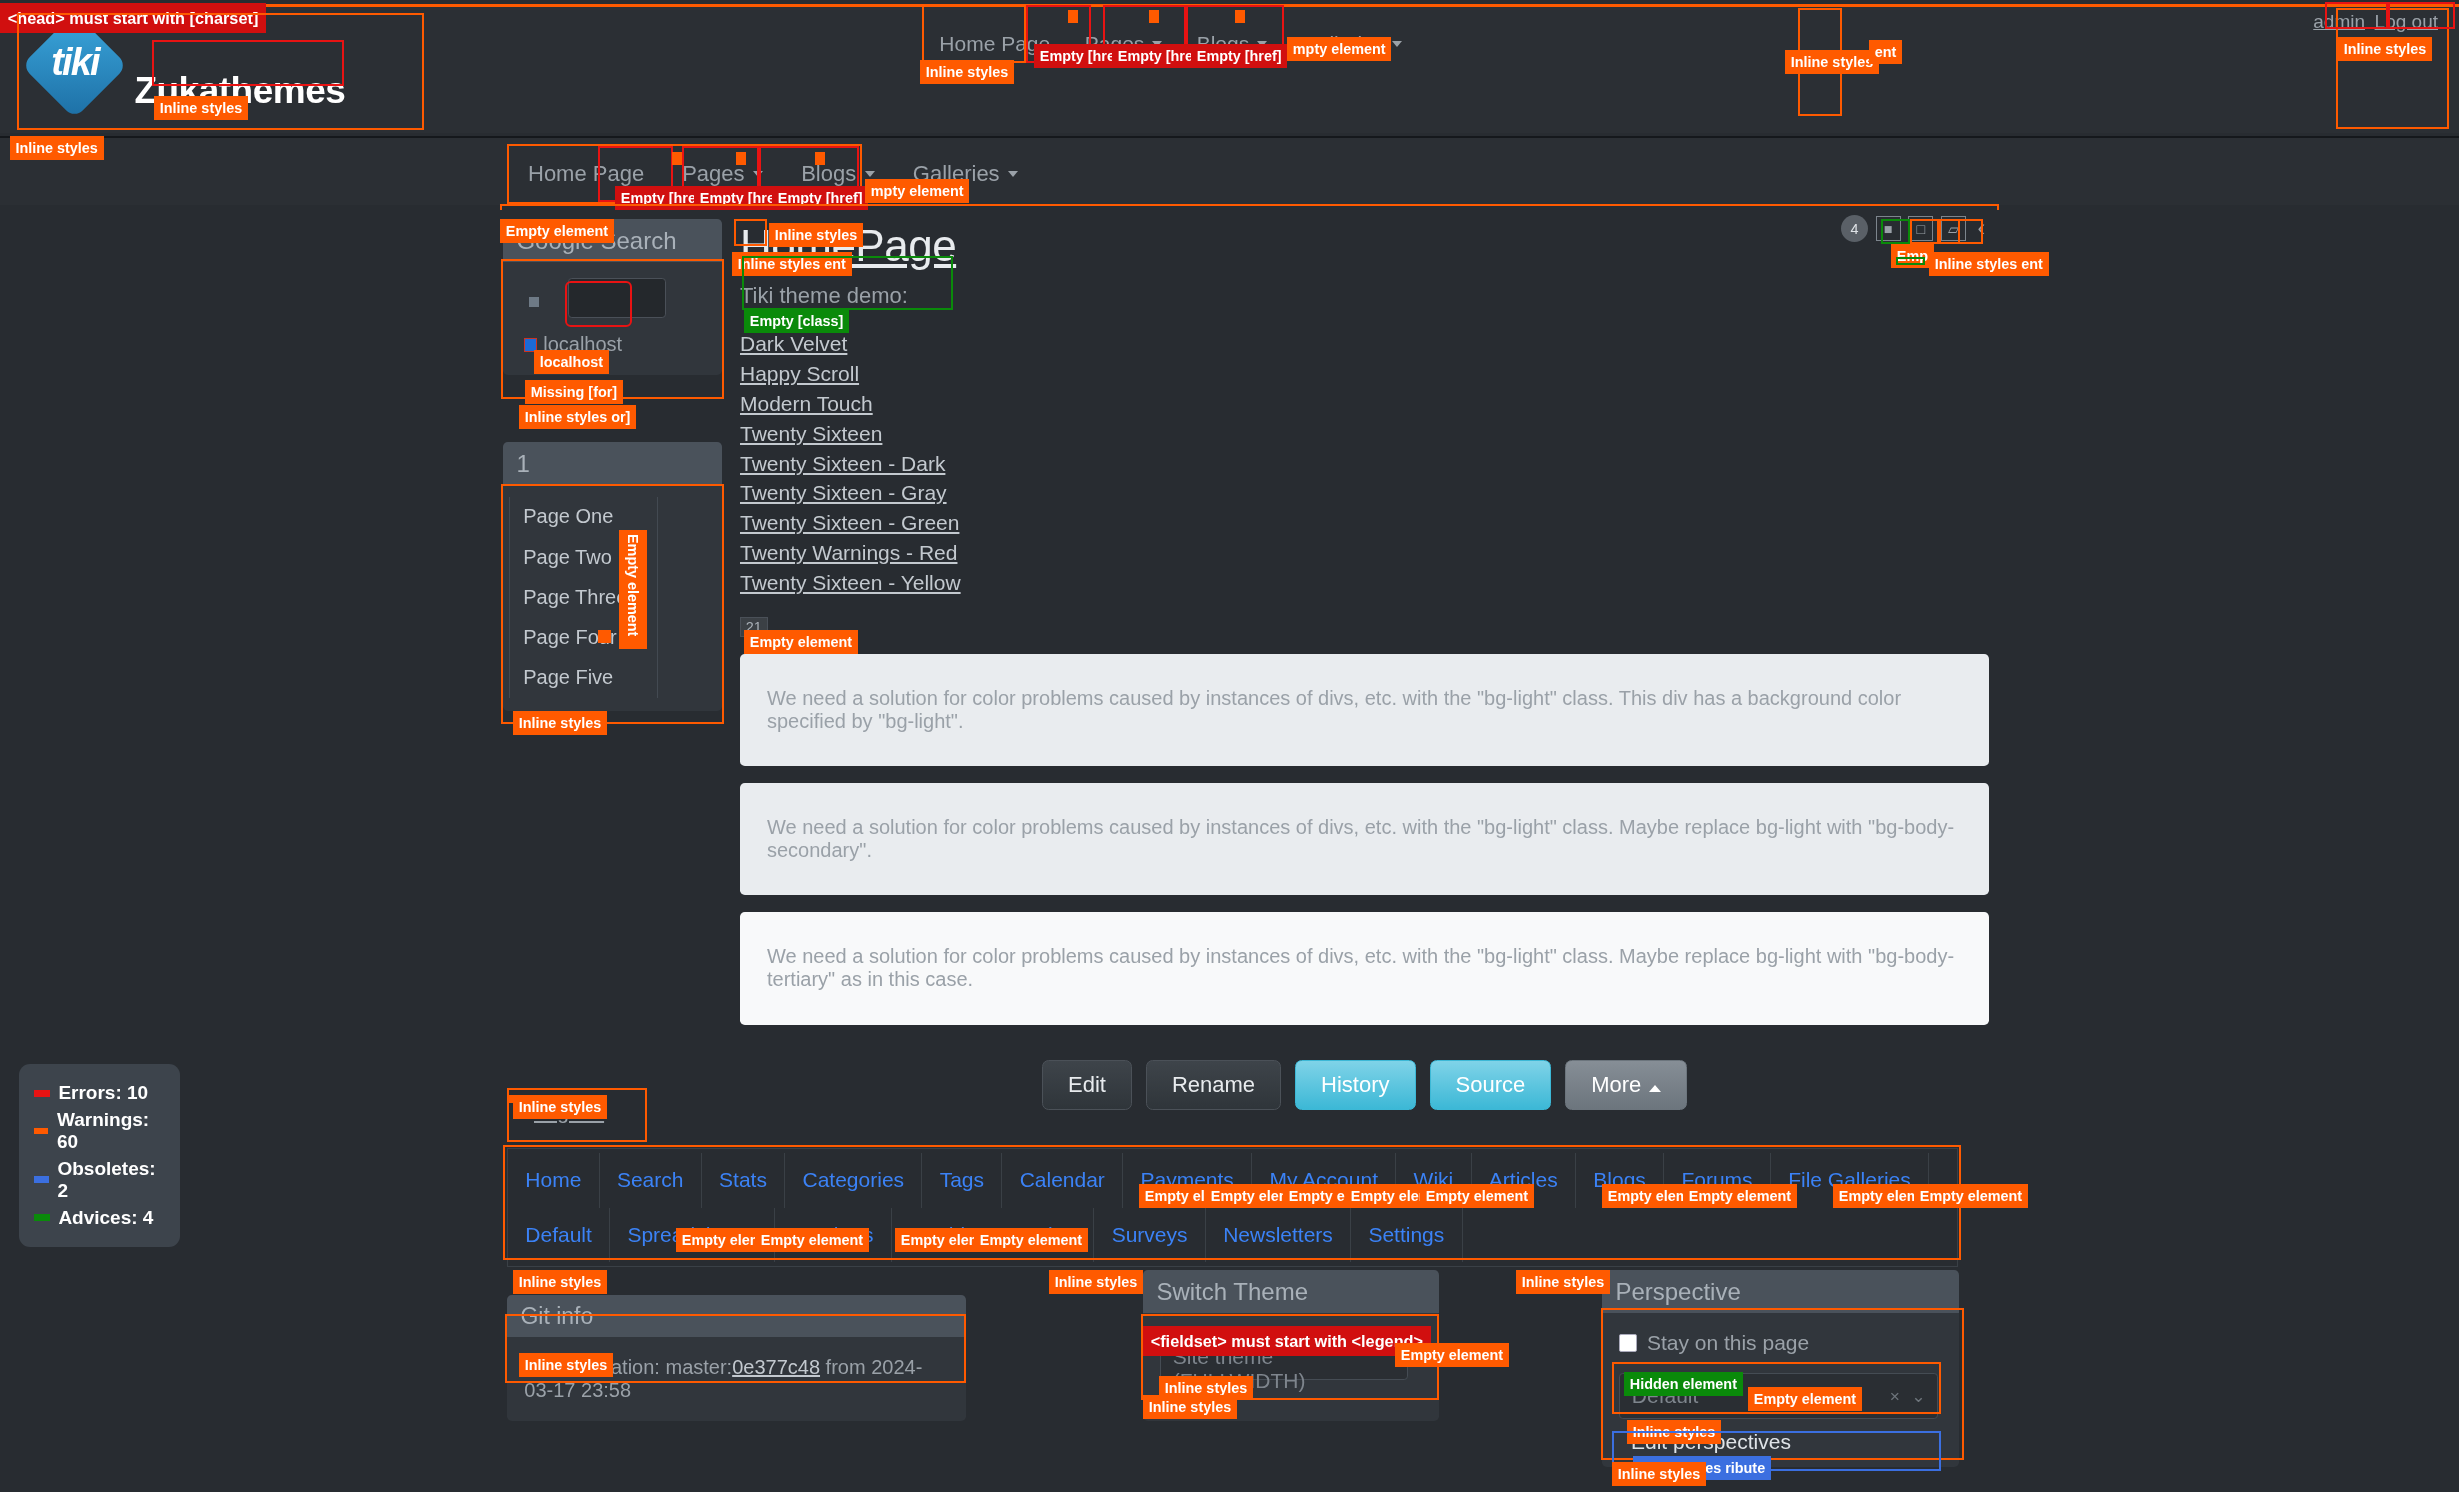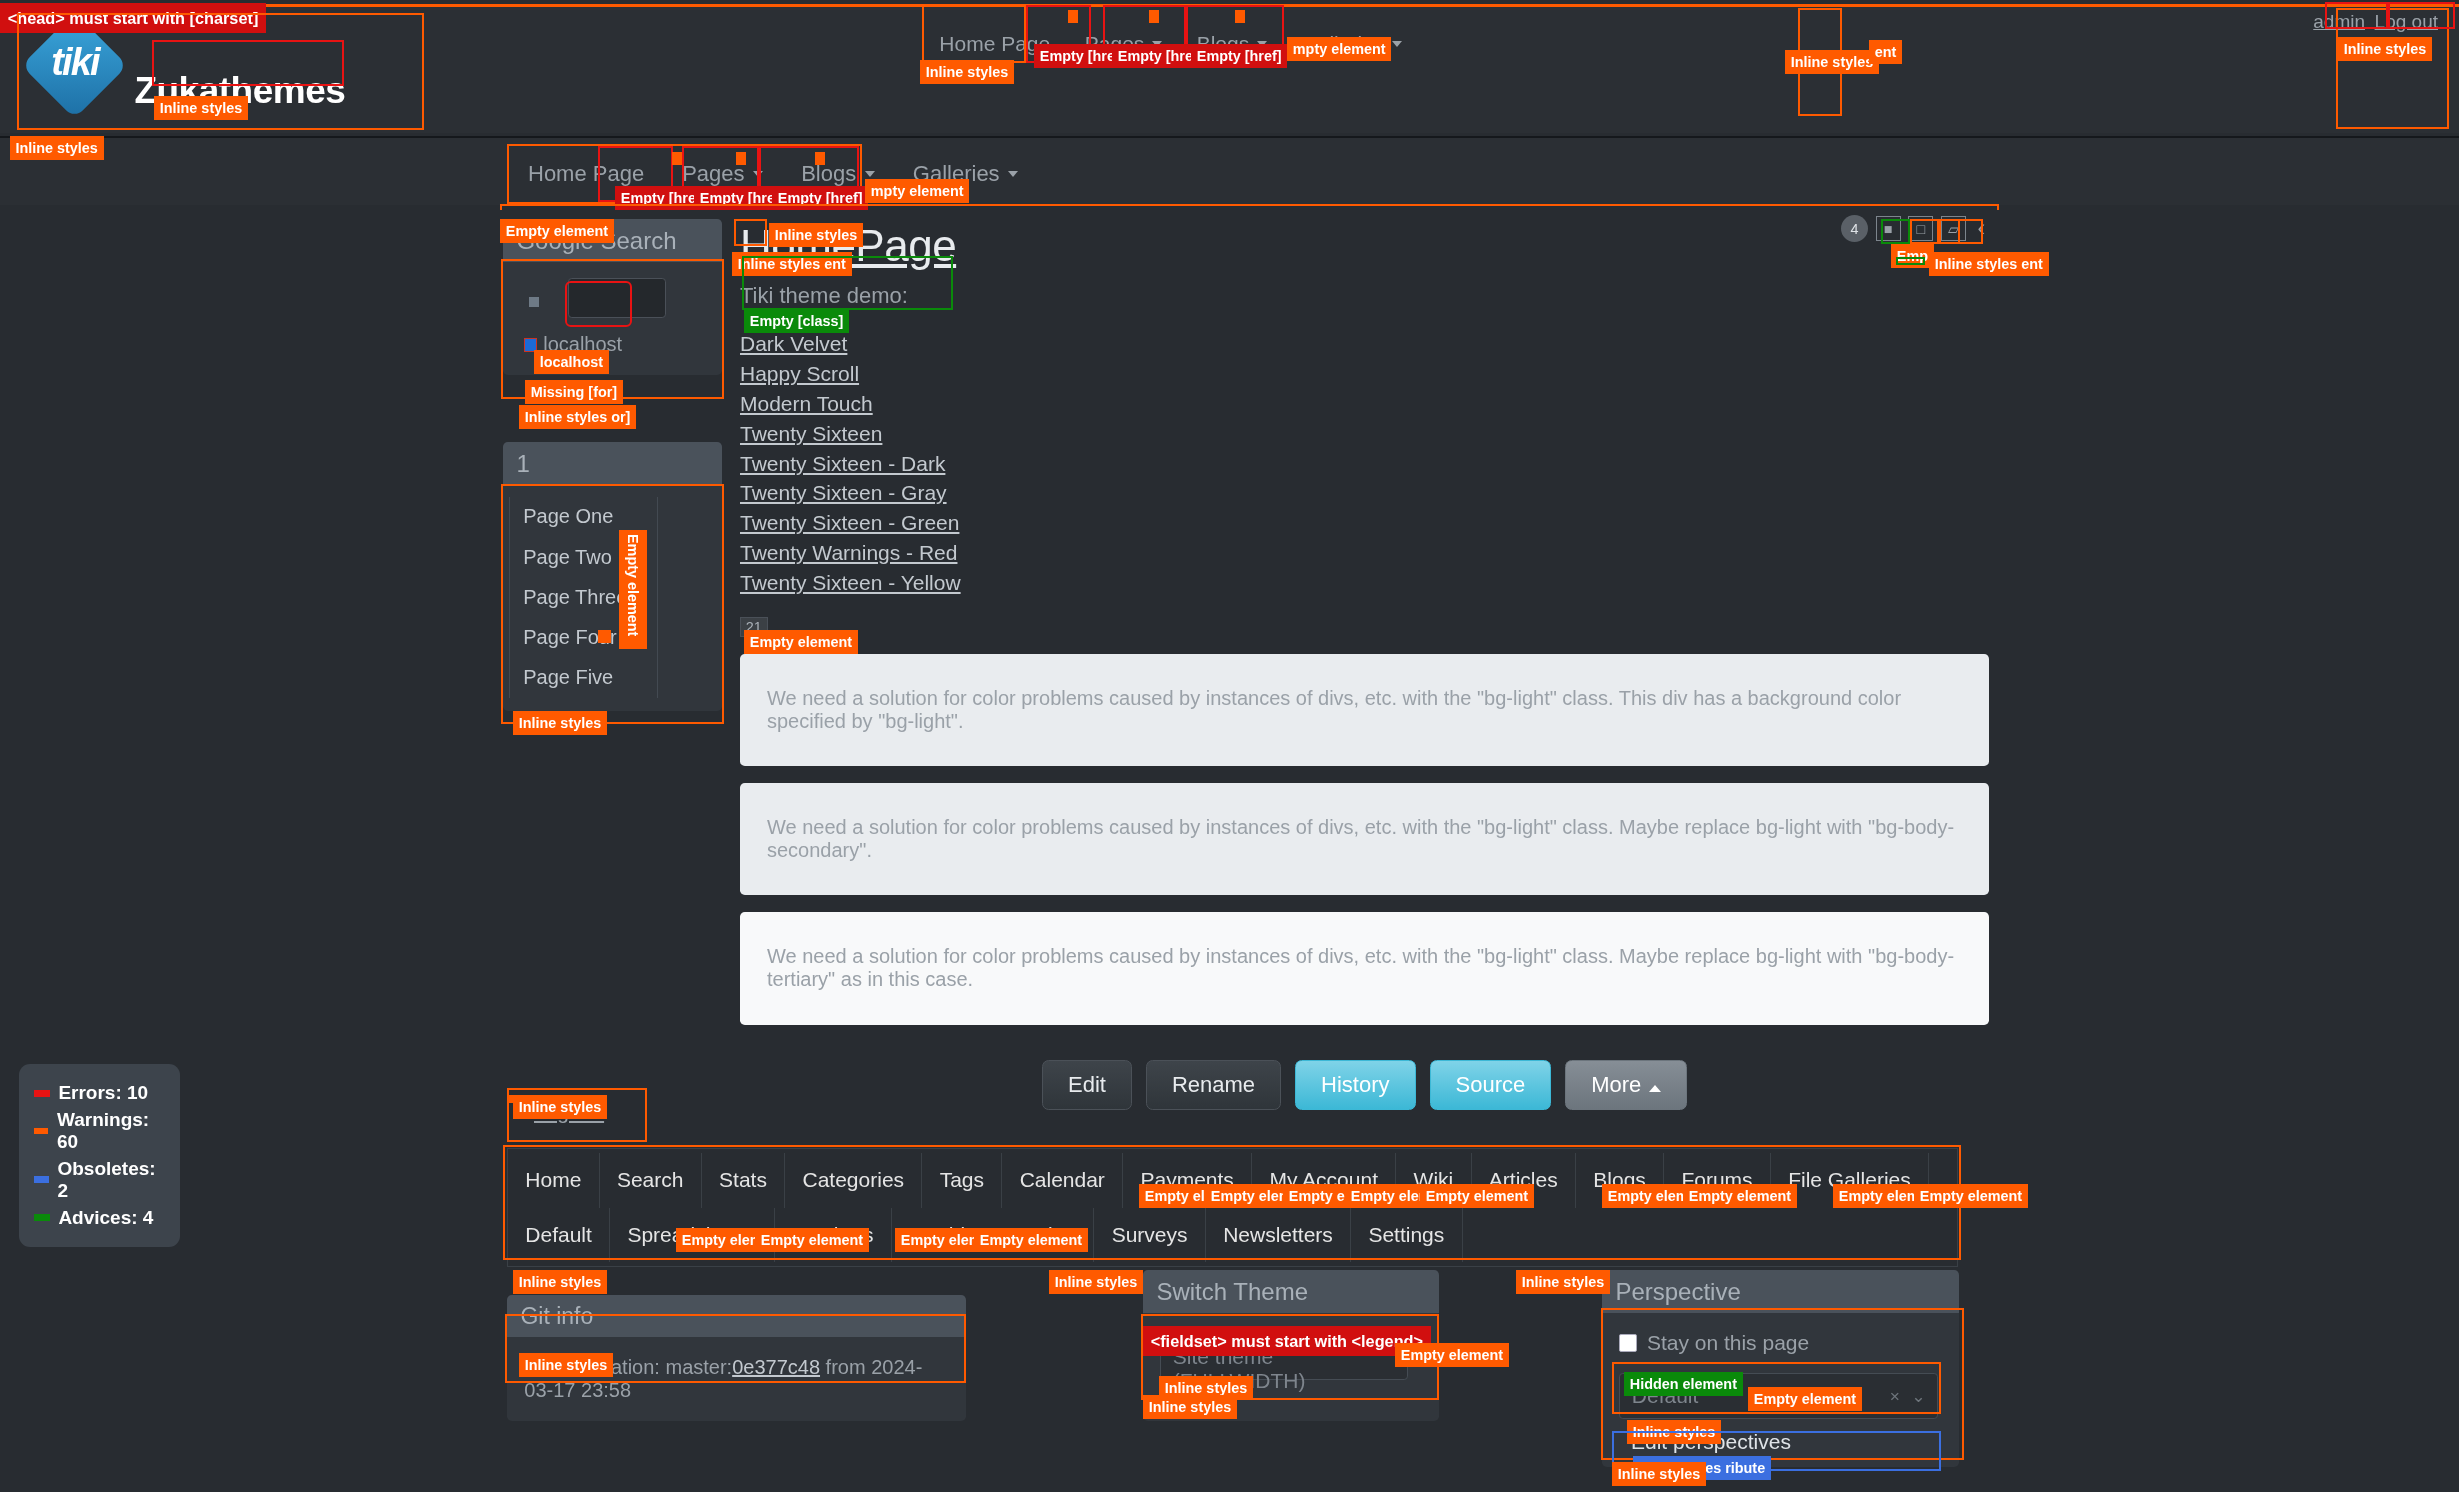--- a/index.html
+++ b/index.html
@@ -132,21 +132,21 @@
   .validator-box .label { color:#fff; font-size:19px; font-weight:bold; }
 
   
   .logout-link { position:absolute; left:534px; top:1100px; color:#9aa1a8; font-size:21px; text-decoration:underline; }
   .footnav {
     position:absolute; left:507px; top:1148px; width:1451px;
     border:1px solid #3a4046; padding:3.8px 0;
   }
   .footnav-row { display:flex; flex-wrap:wrap; }
   .footnav a {
-    color:#e5e5e5; font-size:21px; text-decoration:none; padding:15.4px 17.3px;
+    color:#3b82f6; font-size:21px; text-decoration:none; padding:15.4px 17.3px;
     border-right:1px solid #3a4046; white-space:nowrap;text-align:center;
   }
 
   #mod-git { left:507px; top:1295px; width:459px; }
   #mod-git .module-head { background:#4a525b; font-size:23px; }
   #mod-git .module-body { font-size:20px; color:#9aa1a8; padding:19px 17.3px; }
   #mod-git a { color:#c3c9cf; text-decoration:underline; }
 
   #mod-theme { left:1143px; top:1270px; width:296px; }
   #mod-theme .module-body { height:108px; position:relative; padding:17.3px; }

